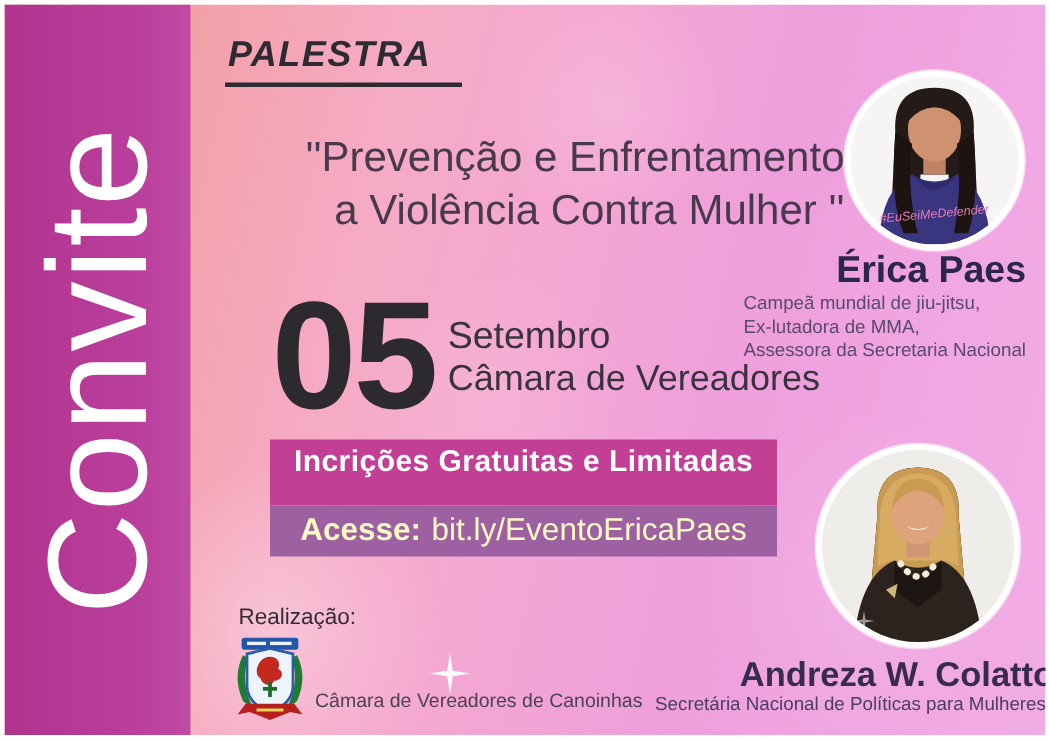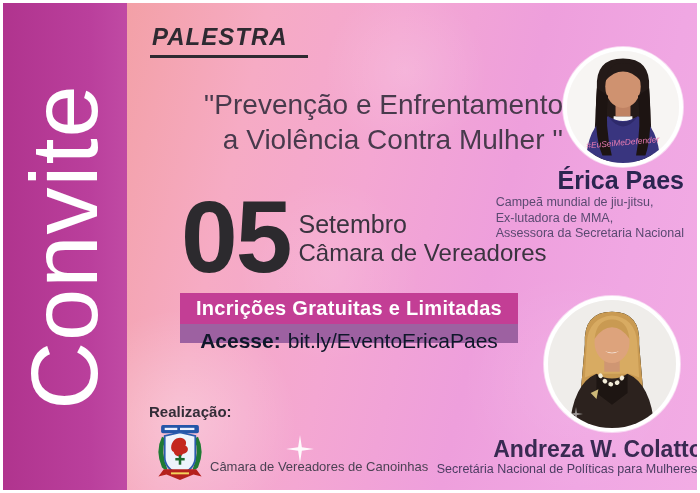--- a/index.html
+++ b/index.html
@@ -28,39 +28,39 @@
   
   .event-block{position:absolute;left:178px;top:193px;display:flex;align-items:flex-start;}
   .day{font-size:102px;line-height:0.82;font-weight:800;color:#2c2a2e;letter-spacing:-2px;}
   .event-details{margin-left:8px;margin-top:14px;color:#3a333f;}
   .event-month{font-size:25px;line-height:29px;}
   .event-time{font-size:21px;line-height:26px;}
   .event-venue{font-size:24px;line-height:28px;}
   
   .banner{position:absolute;left:177px;top:290px;width:338px;text-align:center;}
   .banner-row1{background:#c33e95;color:#fff;font-size:20px;font-weight:700;
-    height:31px;line-height:31px;letter-spacing:.3px;}
-  .banner-row2{background:#9d61a1;color:#0f172a;font-size:21px;height:19px;line-height:34px;}
+    height:44px;line-height:31px;letter-spacing:.3px;}
+  .banner-row2{background:#9d61a1;color:#fef9c3;font-size:21px;height:34px;line-height:34px;}
   .banner-row2 .access-label{font-weight:700;}
   .banner-row2 .access-url{font-weight:400;margin-left:7px;}
   
   .photo{position:absolute;border-radius:50%;border:4px solid #ffffff;
     box-shadow:0 0 0 1px rgba(255,255,255,.55);overflow:hidden;background:#fbfafa;}
   .speaker-photo{left:560px;top:44px;width:112px;height:112px;}
   .speaker-name{position:absolute;right:13px;top:163px;font-size:25px;font-weight:700;color:#2b2550;}
   .speaker-bio{position:absolute;right:13px;top:192px;
     font-size:12.5px;line-height:15.5px;color:#5a4971;}
   
   .guest-photo{left:541px;top:293px;width:128px;height:128px;}
   .guest-name{position:absolute;left:450px;top:433px;width:290px_;width:290px;text-align:center;
     font-size:23px;font-weight:700;color:#392a52;}
   .guest-role{position:absolute;left:428px;top:459px;width:272px;text-align:center;
     font-size:12.5px;color:#4b3c62;}
   
-  .real-label{position:absolute;left:146px;top:400px;font-size:15px;font-weight:700;color:#332d38;}
+  .real-label{position:absolute;left:156px;top:400px;font-size:15px;font-weight:400;color:#332d38;}
   .crest{position:absolute;left:150px;top:421px;width:54px;height:58px;}
   .org-name{position:absolute;left:207px;top:456px;font-size:13px;color:#4b4253;}
   
   .sparkle{position:absolute;}
   .s1{left:283px;top:432px;width:28px;height:28px;opacity:.95;}
   .s2{left:566px;top:404px;width:14px;height:14px;opacity:.55;}
   svg text{font-family:"Liberation Sans",sans-serif;}
 </style>
 </head>
 <body>

